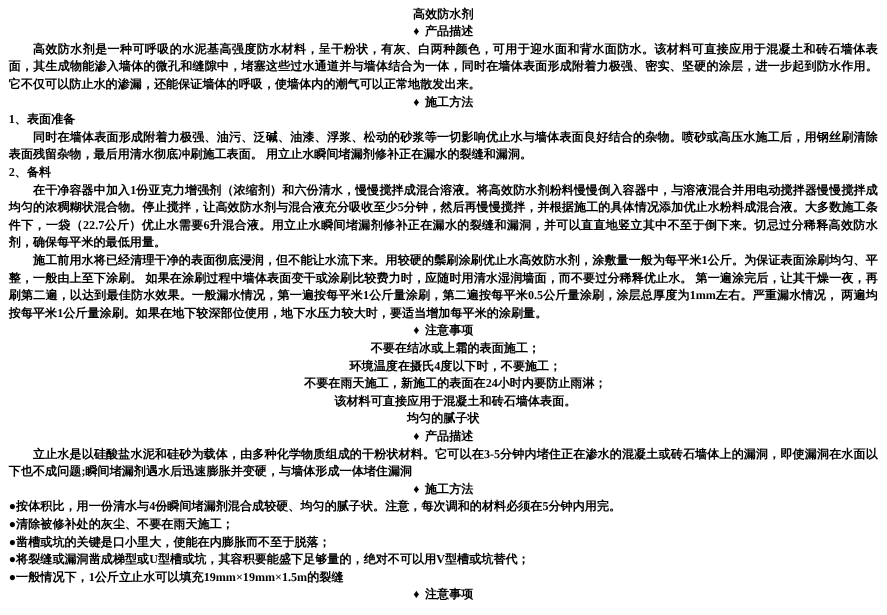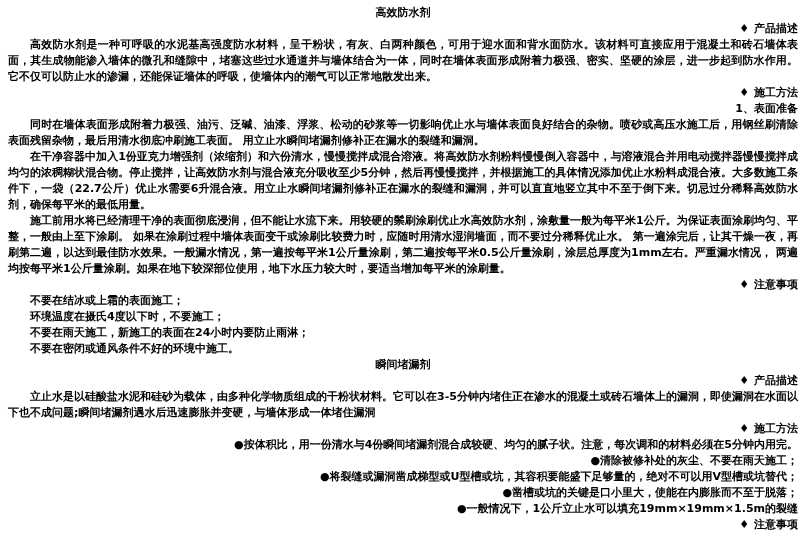--- a/index.html
+++ b/index.html
@@ -13,31 +13,32 @@
   .page {
     box-sizing: border-box;
     width: 806px;
     height: 463px;
     padding: 5px 8px 0 8px;
     color: #000000;
     font-size: 11px;
     line-height: 16px;
     font-weight: 700;
     text-align: justify;
+    font-family: Liberation Serif, serif;
   }
   .doc-title {
     text-align: center;
     font-weight: 700;
   }
-  .heading { text-align: right; }
+  .heading { text-align: center; }
   .heading .diamond { display: inline-block; margin-right: 5px; }
   .para { text-indent: 2em; }
-  .step-label { text-align: right; }
-  .note-line { padding-left: 2em; text-align: left; }
-  .bullet-line { text-align: right; }
+  .step-label { text-align: left; }
+  .note-line { padding-left: 2em; text-align: center; }
+  .bullet-line { text-align: left; }
   .bullet-line .bullet { display: inline-block; }
 </style>
 </head>
 <body>
 
 <div class="page">
 
   <div class="doc-title">高效防水剂</div>
 
   <div class="heading">
@@ -45,53 +46,54 @@
   </div>
   <div class="para">高效防水剂是一种可呼吸的水泥基高强度防水材料，呈干粉状，有灰、白两种颜色，可用于迎水面和背水面防水。该材料可直接应用于混凝土和砖石墙体表面，其生成物能渗入墙体的微孔和缝隙中，堵塞这些过水通道并与墙体结合为一体，同时在墙体表面形成附着力极强、密实、坚硬的涂层，进一步起到防水作用。它不仅可以防止水的渗漏，还能保证墙体的呼吸，使墙体内的潮气可以正常地散发出来。</div>
 
   <div class="heading">
     <span class="diamond">♦</span><span>施工方法</span>
   </div>
 
   <div class="step-label">1、表面准备</div>
   <div class="para">同时在墙体表面形成附着力极强、油污、泛碱、油漆、浮浆、松动的砂浆等一切影响优止水与墙体表面良好结合的杂物。喷砂或高压水施工后，用钢丝刷清除表面残留杂物，最后用清水彻底冲刷施工表面。 用立止水瞬间堵漏剂修补正在漏水的裂缝和漏洞。</div>
 
+  <div class="step-label">2、备料</div>
   <div class="para">在干净容器中加入1份亚克力增强剂（浓缩剂）和六份清水，慢慢搅拌成混合溶液。将高效防水剂粉料慢慢倒入容器中，与溶液混合并用电动搅拌器慢慢搅拌成均匀的浓稠糊状混合物。停止搅拌，让高效防水剂与混合液充分吸收至少5分钟，然后再慢慢搅拌，并根据施工的具体情况添加优止水粉料成混合液。大多数施工条件下，一袋（22.7公斤）优止水需要6升混合液。用立止水瞬间堵漏剂修补正在漏水的裂缝和漏洞，并可以直直地竖立其中不至于倒下来。切忌过分稀释高效防水剂，确保每平米的最低用量。</div>
 
   <div class="para">施工前用水将已经清理干净的表面彻底浸润，但不能让水流下来。用较硬的鬃刷涂刷优止水高效防水剂，涂敷量一般为每平米1公斤。为保证表面涂刷均匀、平整，一般由上至下涂刷。 如果在涂刷过程中墙体表面变干或涂刷比较费力时，应随时用清水湿润墙面，而不要过分稀释优止水。 第一遍涂完后，让其干燥一夜，再刷第二遍，以达到最佳防水效果。一般漏水情况，第一遍按每平米1公斤量涂刷，第二遍按每平米0.5公斤量涂刷，涂层总厚度为1mm左右。严重漏水情况， 两遍均按每平米1公斤量涂刷。如果在地下较深部位使用，地下水压力较大时，要适当增加每平米的涂刷量。</div>
 
   <div class="heading">
     <span class="diamond">♦</span><span>注意事项</span>
   </div>
   <div class="note-line">不要在结冰或上霜的表面施工；</div>
   <div class="note-line">环境温度在摄氏4度以下时，不要施工；</div>
   <div class="note-line">不要在雨天施工，新施工的表面在24小时内要防止雨淋；</div>
-  <div class="note-line">不要在密闭或通风条件不好的环境中施工。</div>
+  <div class="note-line">该材料可直接应用于混凝土和砖石墙体表面。</div>
 
-  <div class="doc-title">瞬间堵漏剂</div>
+  <div class="doc-title">均匀的腻子状</div>
 
   <div class="heading">
     <span class="diamond">♦</span><span>产品描述</span>
   </div>
   <div class="para">立止水是以硅酸盐水泥和硅砂为载体，由多种化学物质组成的干粉状材料。它可以在3-5分钟内堵住正在渗水的混凝土或砖石墙体上的漏洞，即使漏洞在水面以下也不成问题;瞬间堵漏剂遇水后迅速膨胀并变硬，与墙体形成一体堵住漏洞</div>
 
   <div class="heading">
     <span class="diamond">♦</span><span>施工方法</span>
   </div>
   <div class="bullet-line">
     <span class="bullet">●</span><span>按体积比，用一份清水与4份瞬间堵漏剂混合成较硬、均匀的腻子状。注意，每次调和的材料必须在5分钟内用完。</span>
   </div>
   <div class="bullet-line">
     <span class="bullet">●</span><span>清除被修补处的灰尘、不要在雨天施工；</span>
   </div>
   <div class="bullet-line">
-    <span class="bullet">●</span><span>将裂缝或漏洞凿成梯型或U型槽或坑，其容积要能盛下足够量的，绝对不可以用V型槽或坑替代；</span>
+    <span class="bullet">●</span><span>凿槽或坑的关键是口小里大，使能在内膨胀而不至于脱落；</span>
   </div>
   <div class="bullet-line">
-    <span class="bullet">●</span><span>凿槽或坑的关键是口小里大，使能在内膨胀而不至于脱落；</span>
+    <span class="bullet">●</span><span>将裂缝或漏洞凿成梯型或U型槽或坑，其容积要能盛下足够量的，绝对不可以用V型槽或坑替代；</span>
   </div>
   <div class="bullet-line">
     <span class="bullet">●</span><span>一般情况下，1公斤立止水可以填充19mm×19mm×1.5m的裂缝</span>
   </div>
 
   <div class="heading">
     <span class="diamond">♦</span><span>注意事项</span>
   </div>
 
 </div>

